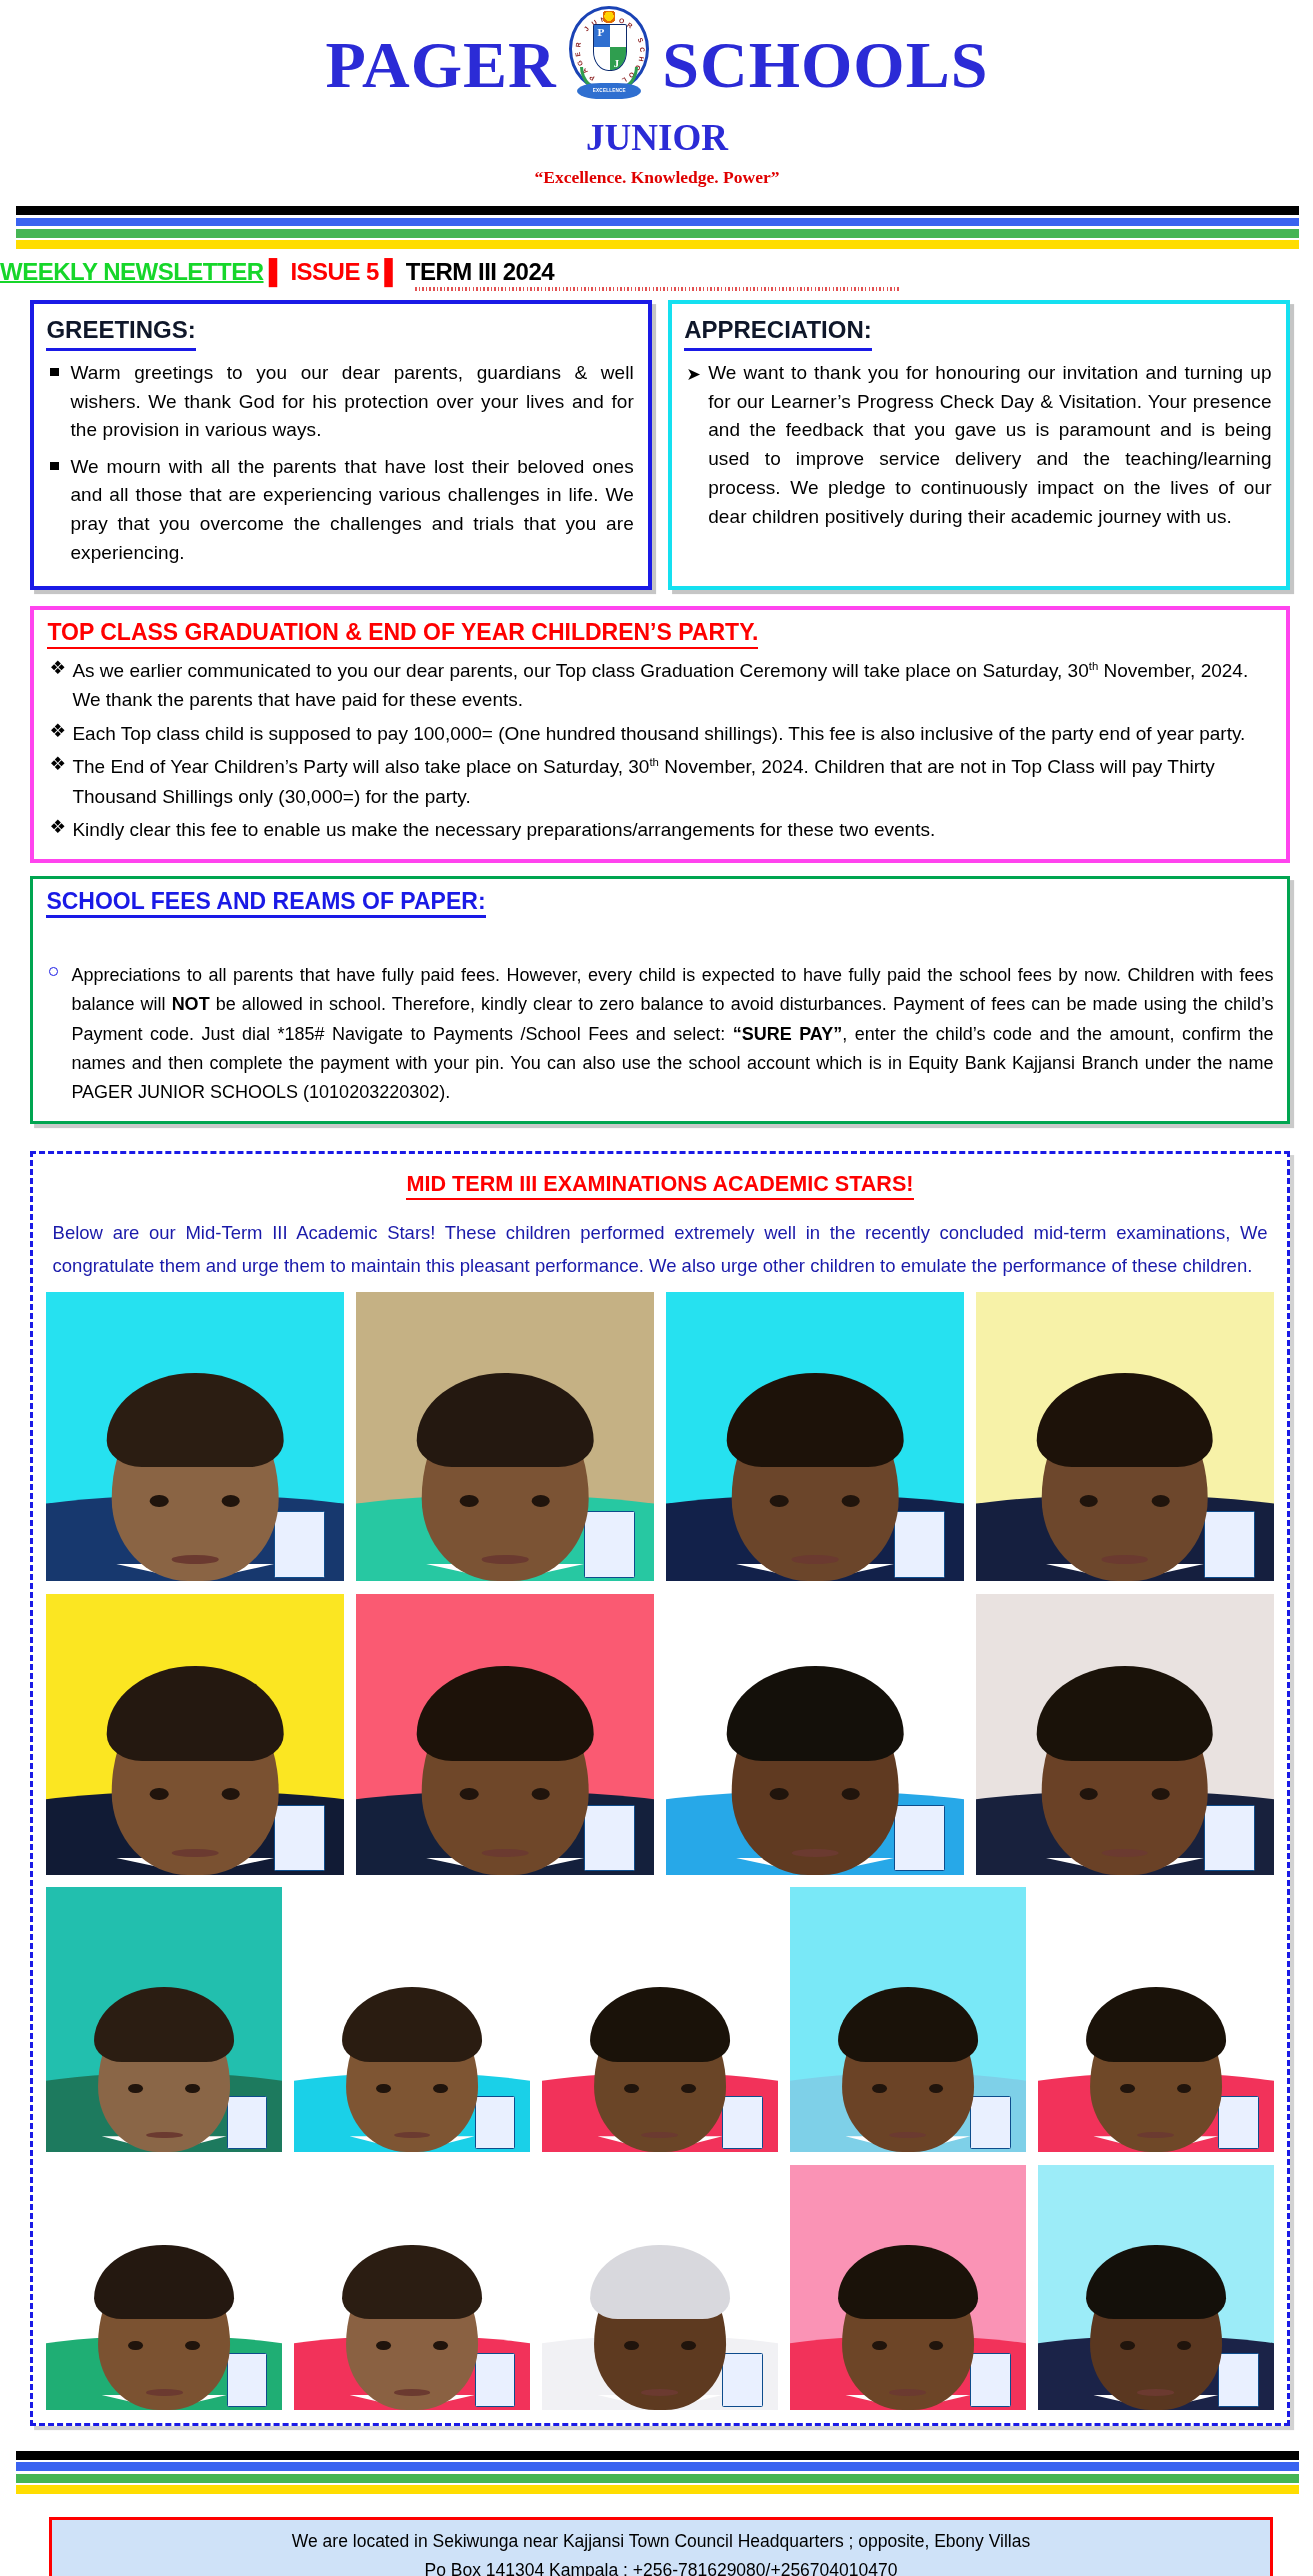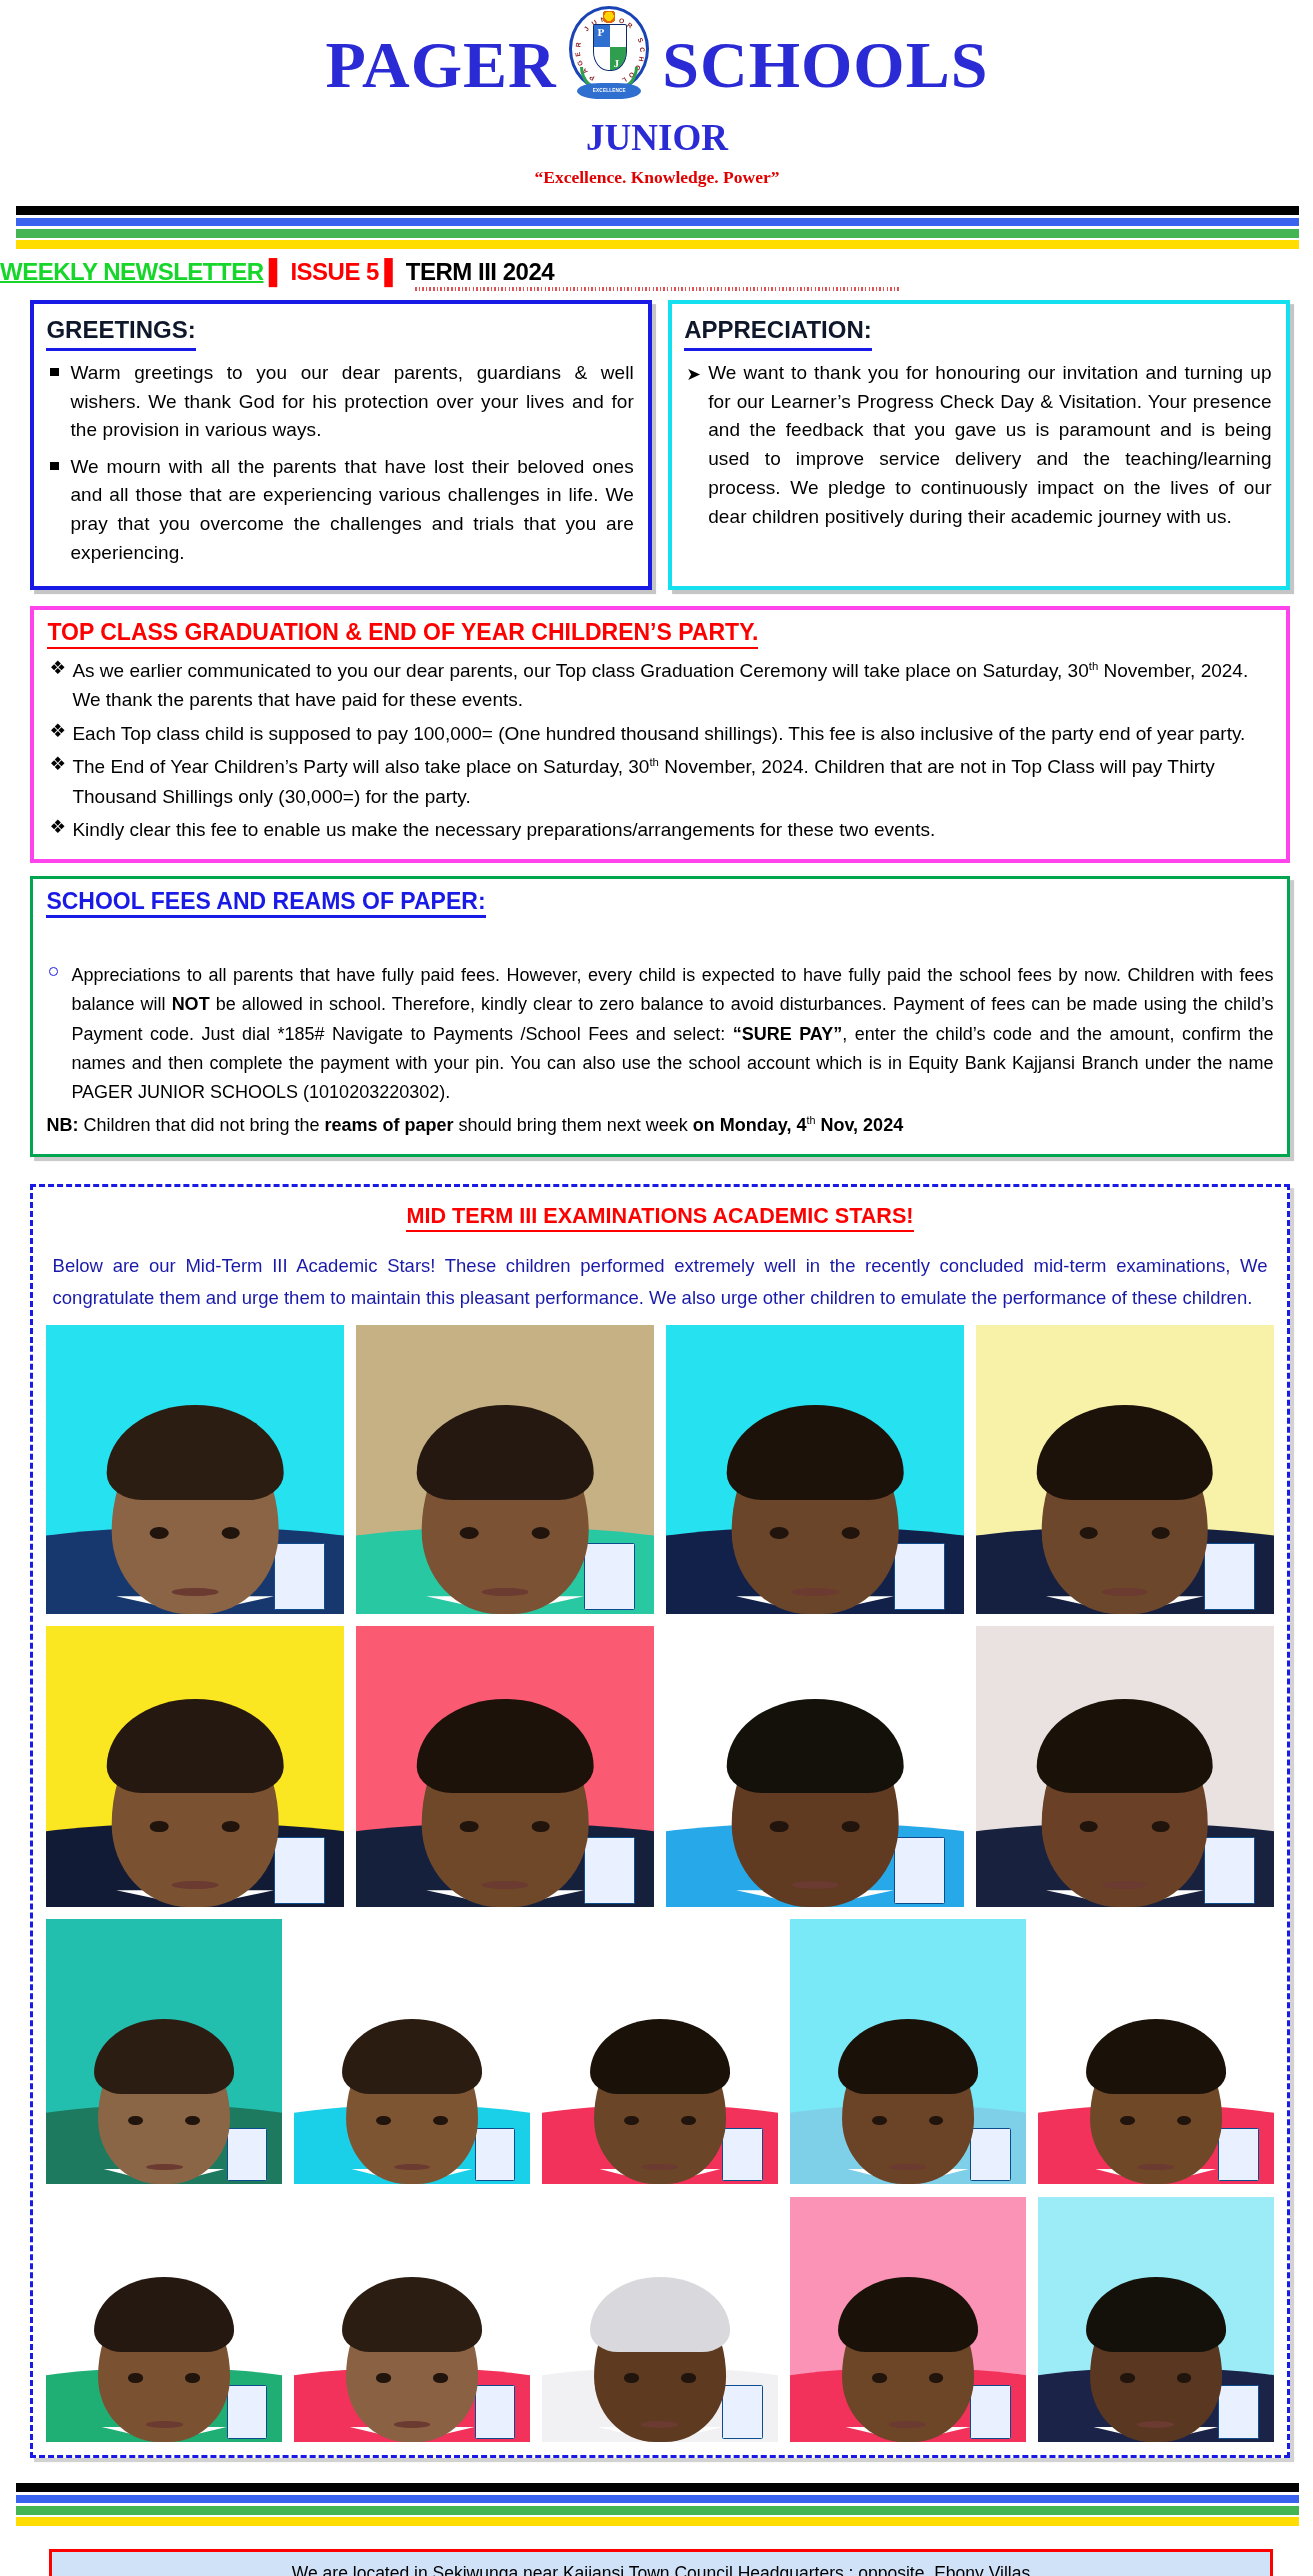--- a/index.html
+++ b/index.html
@@ -389,23 +389,20 @@
         <li><span class="dbullet"></span><span>The End of Year Children’s Party will also take place on Saturday, 30</span><sup>th</sup><span> November, 2024. Children that are not in Top Class will pay Thirty Thousand Shillings only (30,000=) for the party.</span></li>
         <li><span class="dbullet"></span><span>Kindly clear this fee to enable us make the necessary preparations/arrangements for these two events.</span></li>
       </ul>
   </div>
 
   <div class="fees-box">
     <div class="fees-title">SCHOOL FEES AND REAMS OF PAPER:</div>
     <div class="fees-body">
       <span class="circ"></span><span>Appreciations to all parents that have fully paid fees. However, every child is expected to have fully paid the school fees by now. Children with fees balance will </span><b class="bold">NOT</b><span> be allowed in school. Therefore, kindly clear to zero balance to avoid disturbances. Payment of fees can be made using the child’s Payment code.  Just dial *185# Navigate to Payments /School Fees and select: </span><b class="bold">“SURE PAY”</b><span>, enter the child’s code and the amount, confirm the names and then complete the payment with your pin. You can also use the school account which is in Equity Bank Kajjansi Branch under the name PAGER JUNIOR SCHOOLS (1010203220302).</span>
     </div>
-    <div class="fees-nb">
-      <b class="bold">NB:</b><span> Children that did not bring the </span><b class="bold">reams of paper</b><span> should bring them next week </span><b class="bold">on Monday, 4</b><sup>th</sup><b class="bold"> Nov, 2024</b>
-    </div>
   </div>
 
   <div class="divider-gap"></div>
 
   <div class="stars-box">
     <div class="stars-title">
       <span>MID TERM III EXAMINATIONS ACADEMIC STARS!</span>
     </div>
     <div class="stars-intro">Below are our Mid-Term III Academic Stars! These children performed extremely well in the recently concluded mid-term examinations, We congratulate them and urge them to maintain this pleasant performance. We also urge other children to emulate the performance of these children.</div>
     <div class="photo-grid" id="photo-grid">

